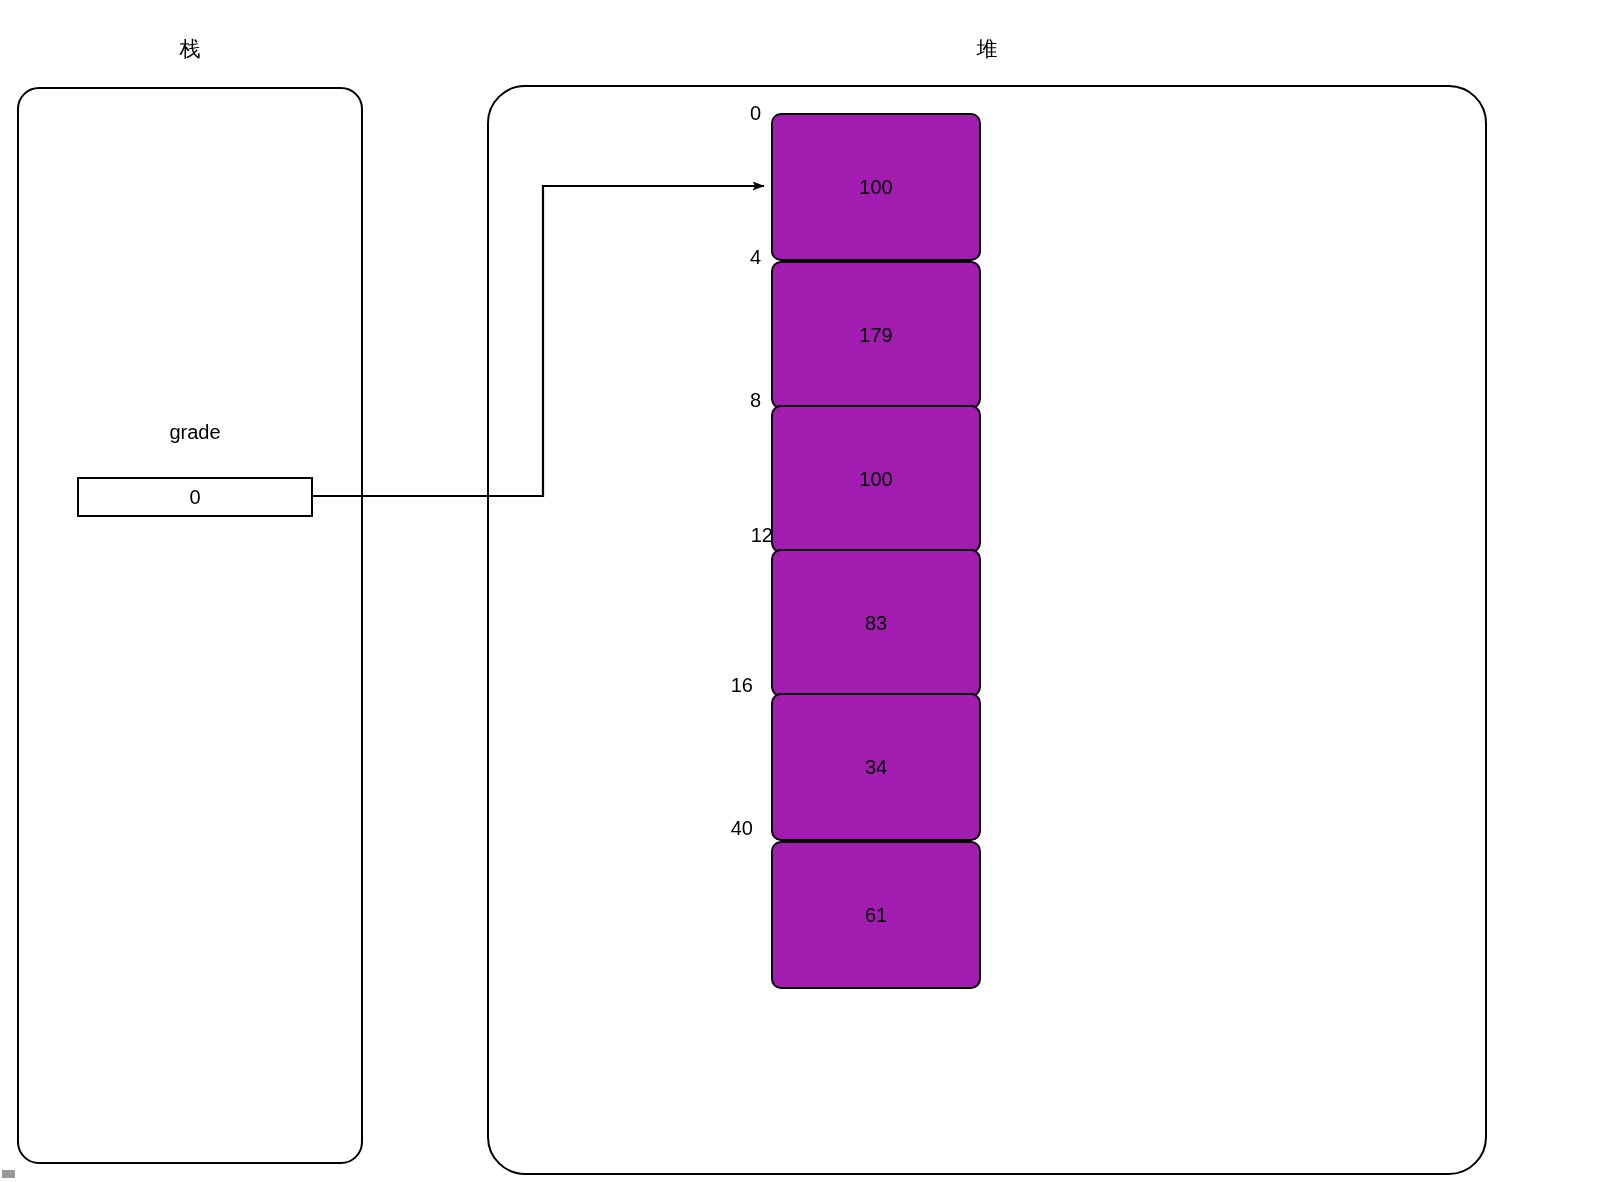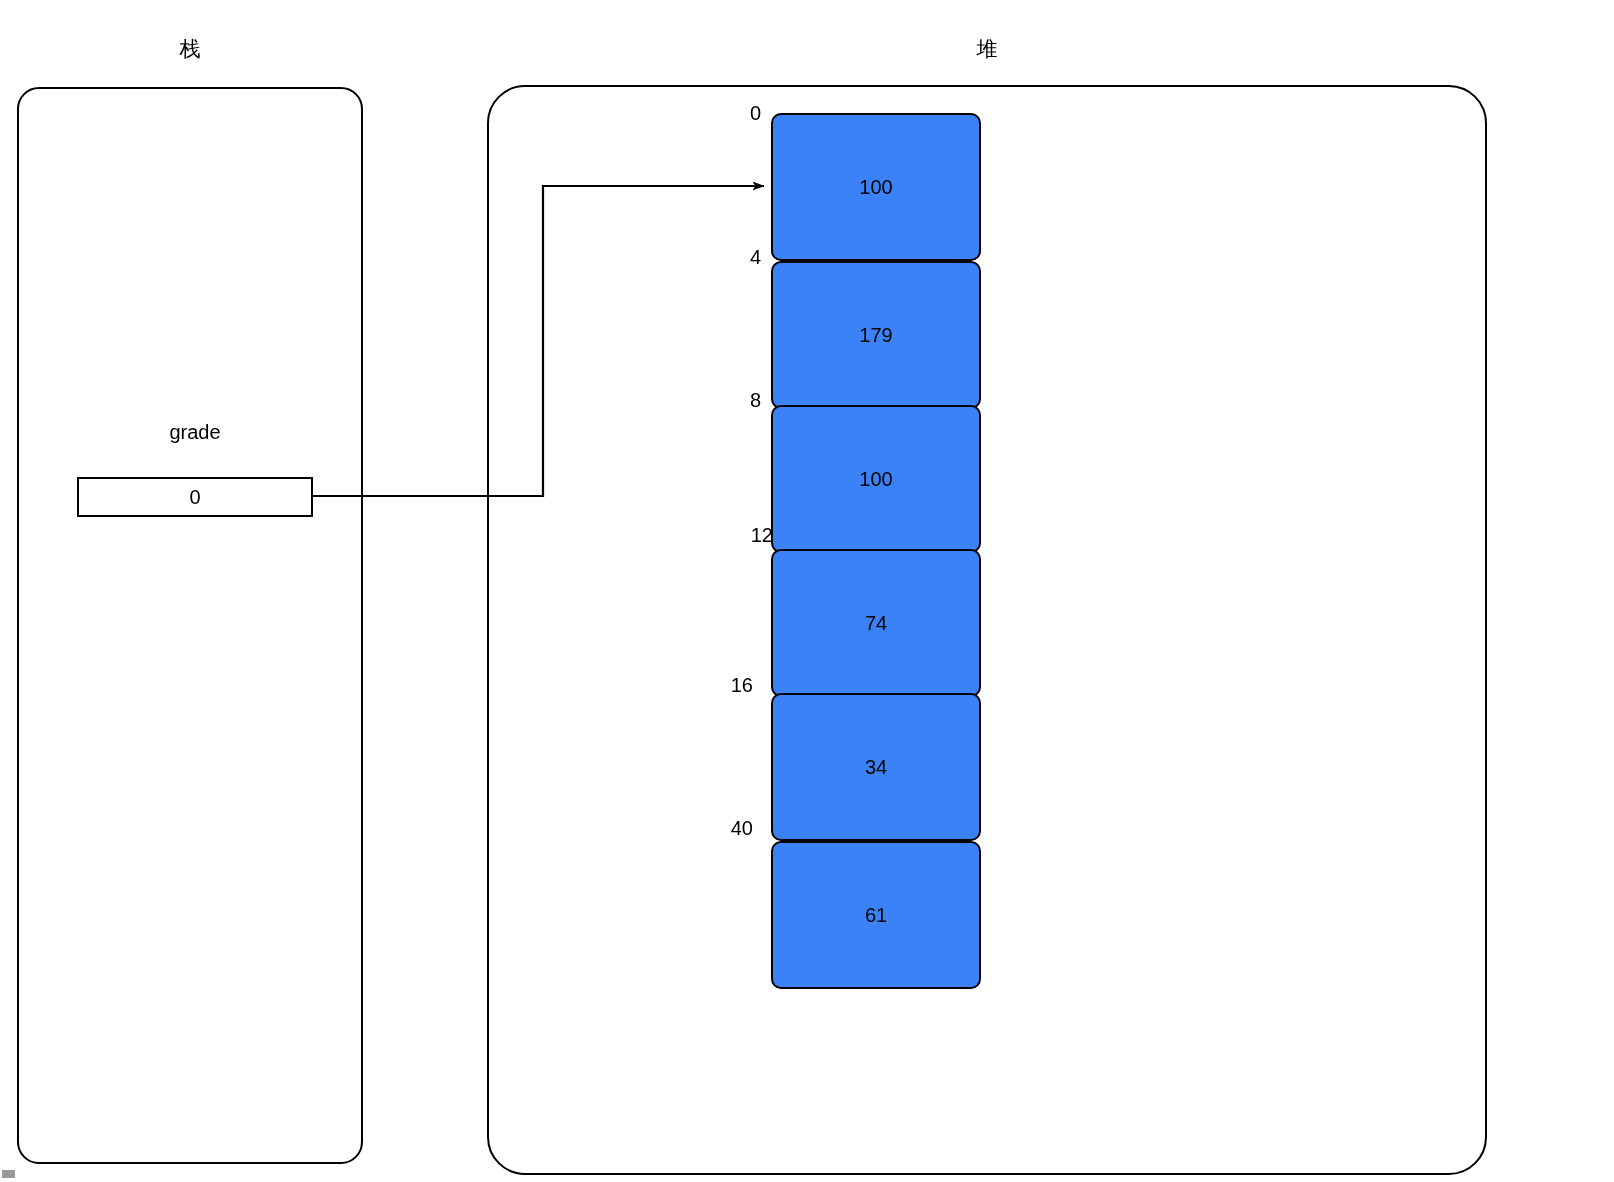--- a/index.html
+++ b/index.html
@@ -85,21 +85,21 @@
     background: #ffffff;
   }
   .heap-cell {
     position: absolute;
     left: 771px;
     width: 210px;
     height: 148px;
     border: 2.2px solid #000000;
     border-radius: 10px;
     box-sizing: border-box;
-    background: #3b82f6;
+    background: #a21caf;
     display: flex;
     align-items: center;
     justify-content: center;
     font-size: 20px;
     color: #000000;
   }
   .addr-label {
     position: absolute;
     width: 46px;
     text-align: right;
@@ -138,21 +138,21 @@
 
 <div id="heap-panel" class="panel"></div>
 
 <div id="grade-label">grade</div>
 
 <div id="grade-box">0</div>
 
 <div class="heap-cell" style="top:113px;">100</div>
 <div class="heap-cell" style="top:261px;">179</div>
 <div class="heap-cell" style="top:405px;">100</div>
-<div class="heap-cell" style="top:549px;">74</div>
+<div class="heap-cell" style="top:549px;">83</div>
 <div class="heap-cell" style="top:693px;">34</div>
 <div class="heap-cell" style="top:841px;">61</div>
 
 <div class="addr-label" style="left:715px; top:103px;">0</div>
 <div class="addr-label" style="left:715px; top:247px;">4</div>
 <div class="addr-label" style="left:715px; top:390px;">8</div>
 <div class="addr-label" style="left:727px; top:525px;">12</div>
 <div class="addr-label" style="left:707px; top:675px;text-align:right;">16</div>
 <div class="addr-label" style="left:707px; top:818px;">40</div>
 

